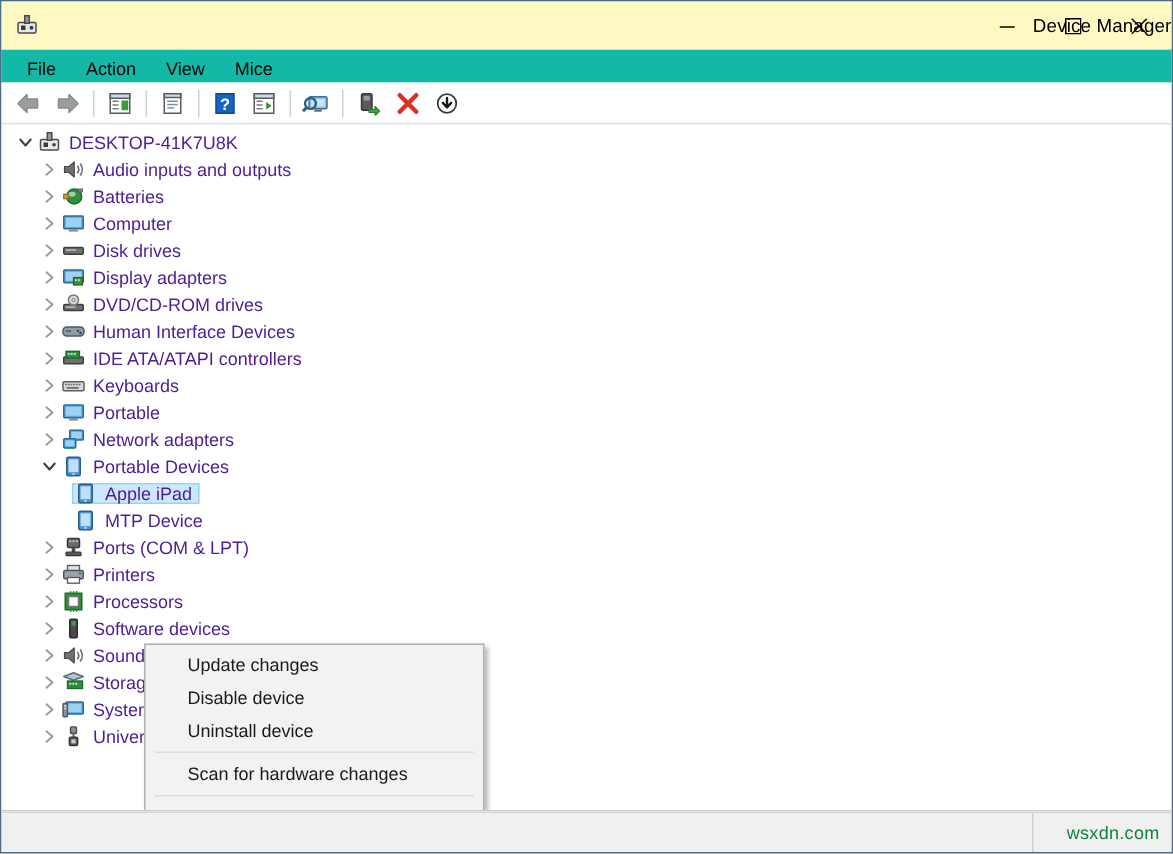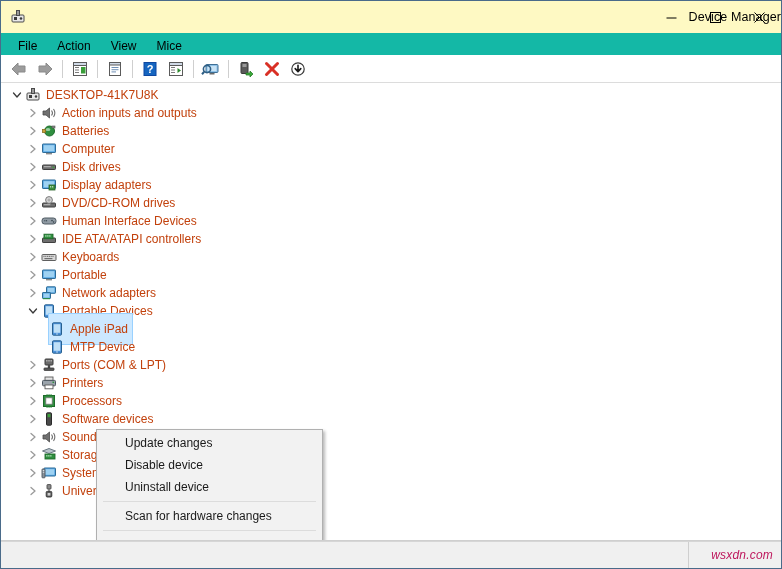--- a/index.html
+++ b/index.html
@@ -77,47 +77,47 @@
   }
   .twisty{
     width:16px;height:18px;flex:0 0 16px;
     display:flex;align-items:center;justify-content:center;
   }
   .twisty svg{display:block;}
   .row-icon{
     width:16px;height:16px;flex:0 0 16px;margin-right:5px;
     position:relative;
   }
-  .row-label{font-size:12px;color:#c2410c;line-height:16px;}
+  .row-label{font-size:12px;color:#4c1d95;line-height:16px;}
   .row.selected .sel-wrap{
     background:#cce8ff;border:1px solid #99d1ff;
     box-sizing:border-box;
     display:inline-flex;align-items:center;
-    height:32px;padding-right:4px;margin-left:-1px;
+    height:14px;padding-right:4px;margin-left:-1px;
   }
   .sel-wrap{display:inline-flex;align-items:center;height:18px;}
 
   
   .lvl0{padding-left:8px;}
   .lvl1{padding-left:24px;}
   .lvl2{padding-left:48px;}
 
   
   .statusbar{
     height:26px;flex:0 0 26px;background:#f0f0f0;
     display:flex;align-items:center;position:relative;
     border-top:1px solid #d6d6d6;
   }
   .status-pane{flex:1 1 auto;height:100%;}
   .status-sep{width:1px;height:26px;background:#cfcfcf;}
   .status-right{
     width:92px;height:100%;display:flex;align-items:center;justify-content:flex-end;
     padding-right:8px;box-sizing:border-box;
   }
-  .watermark{font-size:12px;color:#be185d;letter-spacing:.2px;font-style:italic;}
+  .watermark{font-size:12px;color:#15803d;letter-spacing:.2px;}
 
   
   .ctxmenu{
     position:absolute;left:95px;top:346px;width:227px;
     background:#f2f2f2;
     border:1px solid #b0b0b0;
     box-shadow:2px 2px 3px rgba(0,0,0,.28);
     z-index:50;
     padding:2px 0;
     box-sizing:border-box;
@@ -295,21 +295,21 @@
               <path d="M3 1.5 L7 5 L3 8.5" fill="none" stroke="#9a9a9a" stroke-width="1.3" stroke-linecap="round" stroke-linejoin="round"></path>
             </svg>
         </div>
         <div class="row-icon">
           <svg class="ic" width="16" height="16" viewBox="0 0 16 16">
             <path d="M2 6 L5 6 L8.5 3 L8.5 13 L5 10 L2 10 Z" fill="#707070" stroke="#4a4a4a" stroke-width="0.8" stroke-linejoin="round"></path>
             <path d="M10.5 5.5 Q12.5 8 10.5 10.5" fill="none" stroke="#707070" stroke-width="1.1"></path>
             <path d="M12.5 4 Q15.2 8 12.5 12" fill="none" stroke="#707070" stroke-width="1.1"></path>
           </svg>
         </div>
-        <span class="row-label">Action inputs and outputs</span>
+        <span class="row-label">Audio inputs and outputs</span>
       </div>
 
       <div class="row lvl1">
         <div class="twisty">
           <svg width="10" height="10" viewBox="0 0 10 10">
               <path d="M3 1.5 L7 5 L3 8.5" fill="none" stroke="#9a9a9a" stroke-width="1.3" stroke-linecap="round" stroke-linejoin="round"></path>
             </svg>
         </div>
         <div class="row-icon">
           <svg class="ic" width="16" height="16" viewBox="0 0 16 16">

